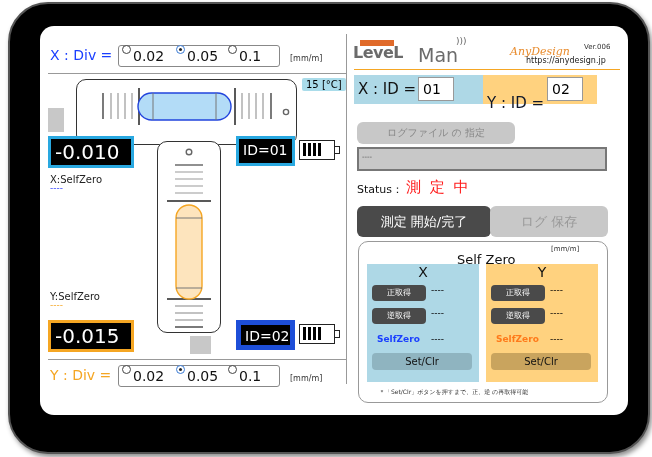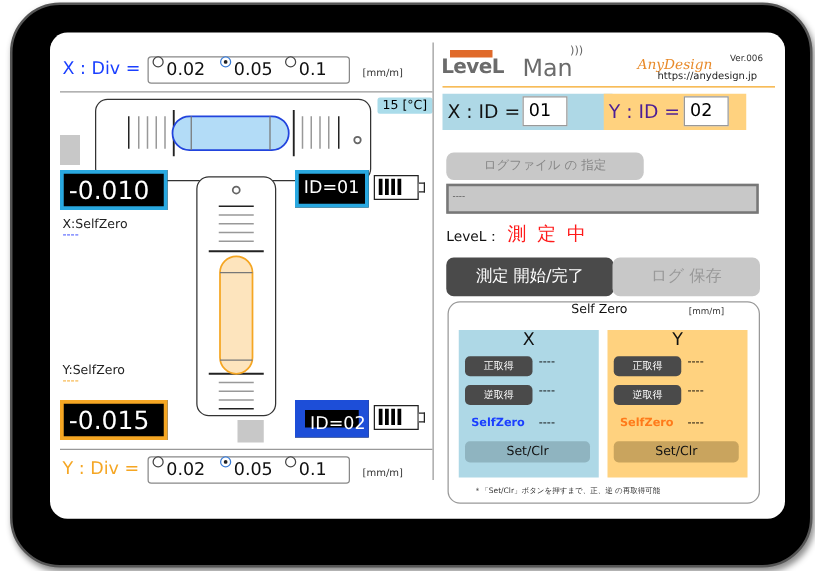--- a/index.html
+++ b/index.html
@@ -99,21 +99,21 @@
           <line x1="19" y1="147" x2="45" y2="147" stroke="#777"></line>
       </svg>
     </div>
     <div class="abs" style="left:150px; top:310px; width:21px; height:18px; background:#c8c8c8;"></div>
 
     <span class="abs small" style="left:10px; top:265px;">Y:SelfZero</span>
     <span class="abs" style="left:10px; top:274px; font-size:9px; color:#f5a623;">----</span>
 
     <div class="readout" style="left:8px; top:294px; width:86px; height:32px; border:3px solid #f5a623;">-0.015</div>
 
-    <div class="idbox" style="left:196px; top:294px; width:59px; height:30px; border:8px solid #1d4ed8;">ID=02</div>
+    <div class="idbox" style="left:196px; top:294px; width:59px; height:30px; border:5px solid #1d4ed8;">ID=02</div>
     <div class="battery" style="left:259px; top:298px;">
       <span class="bar" style="left:3px;"></span>
         <span class="bar" style="left:8px;"></span>
         <span class="bar" style="left:13px;"></span>
         <span class="bar" style="left:18px;"></span>
       <span class="cap"></span>
     </div>
 
     <div class="hline" style="left:8px; top:333px; width:298px;"></div>
     <span class="abs div-label" style="left:10px; top:341px; color:#f5a623;">Y : Div =</span>
@@ -135,35 +135,35 @@
     <span class="abs" style="left:470px; top:19px; font-size:11px; font-style:italic; font-family:'DejaVu Serif', serif; color:#e88a2a;">AnyDesign</span>
     <span class="abs" style="left:544px; top:17px; font-size:7px; color:#333;">Ver.006</span>
     <span class="abs" style="left:486px; top:30px; font-size:8px; color:#222;">https://anydesign.jp</span>
     <div class="abs" style="left:314px; top:43px; width:266px; height:1px; background:#f5a623;"></div>
 
     <div class="abs" style="left:314px; top:49px; width:136px; height:29px; background:#aed8e6;">
       <span class="abs" style="left:4px; top:5px; font-size:15px; color:#111;">X : ID =</span>
       <div class="abs" style="left:64px; top:2px; width:36px; height:24px; background:#fff; border:1px solid #999; font-size:14px; line-height:22px; padding-left:4px;">01</div>
     </div>
     <div class="abs" style="left:443px; top:49px; width:114px; height:29px; background:#ffd27f;">
-      <span class="abs" style="left:4px; top:5px; font-size:15px; color:#4c1d95;">Y : ID =</span>
+      <span class="abs" style="left:4px; top:19px; font-size:15px; color:#0f172a;">Y : ID =</span>
       <div class="abs" style="left:64px; top:2px; width:36px; height:24px; background:#fff; border:1px solid #999; font-size:14px; line-height:22px; padding-left:4px;">02</div>
     </div>
 
     <div class="btn-gray" style="left:317px; top:96px; width:158px; height:22px; font-size:10px; line-height:22px;">ログファイル の 指定</div>
     <div class="abs" style="left:317px; top:121px; width:250px; height:24px; background:#c8c8c8; border:2px solid #777; font-size:7px; color:#555; padding:4px 3px;">----</div>
 
-    <span class="abs" style="left:317px; top:156px; font-size:11px; color:#111;">LeveL：</span>
+    <span class="abs" style="left:317px; top:156px; font-size:11px; color:#111;">Status：</span>
     <span class="abs" style="left:366px; top:152px; font-size:15px; color:#ff1a1a; letter-spacing:2px;">測 定 中</span>
 
     <div class="btn-dark" style="left:317px; top:180px; width:134px; height:31px; font-size:13px; line-height:31px;">測定 開始/完了</div>
     <div class="btn-gray" style="left:450px; top:180px; width:118px; height:31px; font-size:13px; line-height:31px; color:#999;">ログ 保存</div>
 
     <div class="abs" style="left:318px; top:215px; width:250px; height:162px; border:1px solid #999; border-radius:10px; background:#fff;">
-      <span class="abs" style="left:98px; top:0; font-size:10px; color:#111;">Self  Zero</span>
+      <span class="abs" style="left:98px; top:10px; font-size:13px; color:#111;">Self  Zero</span>
       <span class="abs" style="left:192px; top:3px; font-size:7px; color:#333;">[mm/m]</span>
 
       <div class="abs" style="left:8px; top:22px; width:112px; height:118px; background:#aed8e6;">
         <span class="abs" style="left:0; width:112px; text-align:center; top:0px; font-size:14px; color:#111;">X</span>
         <div class="btn-dark" style="left:5px; top:21px; width:54px; height:16px; font-size:8px; line-height:16px; border-radius:4px;">正取得</div>
         <span class="abs" style="left:64px; top:21px; font-size:9px;">----</span>
         <div class="btn-dark" style="left:5px; top:44px; width:54px; height:16px; font-size:8px; line-height:16px; border-radius:4px;">逆取得</div>
         <span class="abs" style="left:64px; top:44px; font-size:9px;">----</span>
         <span class="abs" style="left:10px; top:70px; font-size:9px; font-weight:bold; color:#1a3fff;">SelfZero</span>
         <span class="abs" style="left:64px; top:70px; font-size:9px;">----</span>

